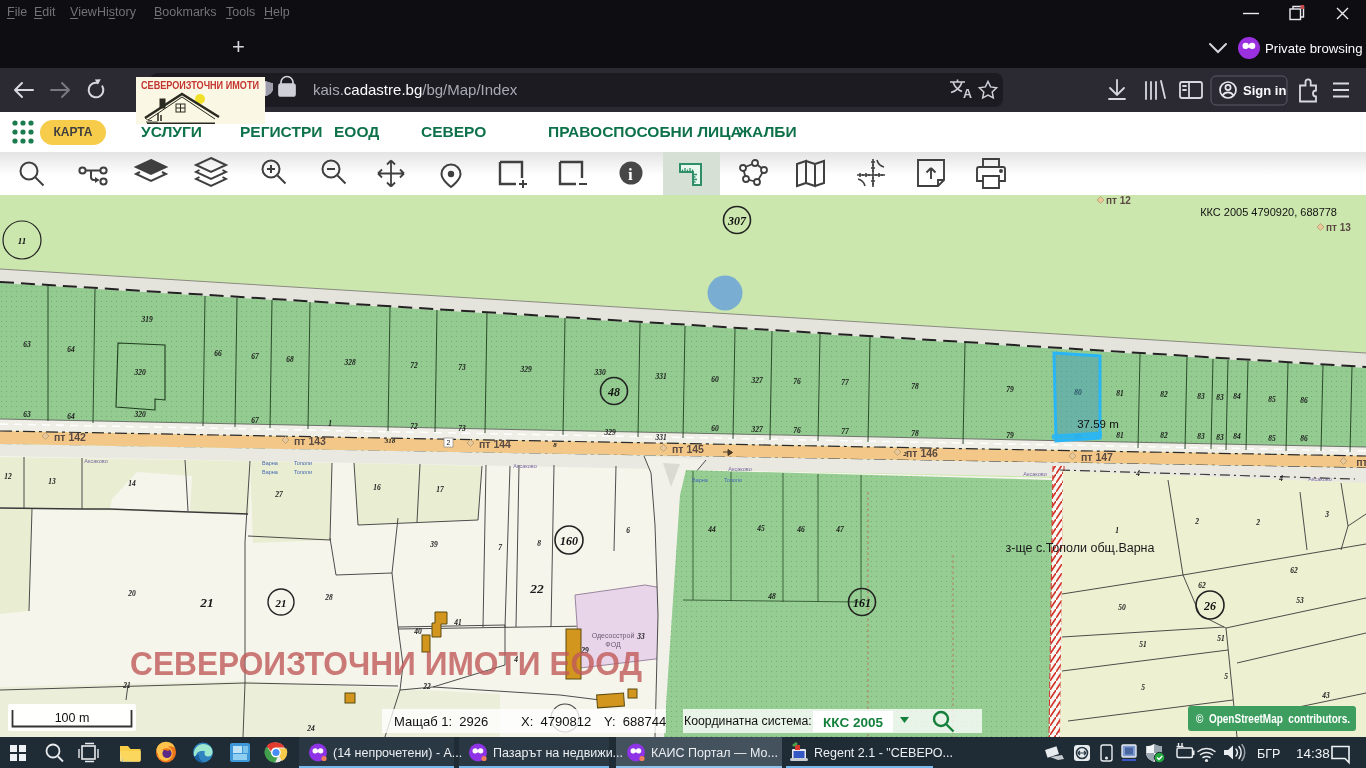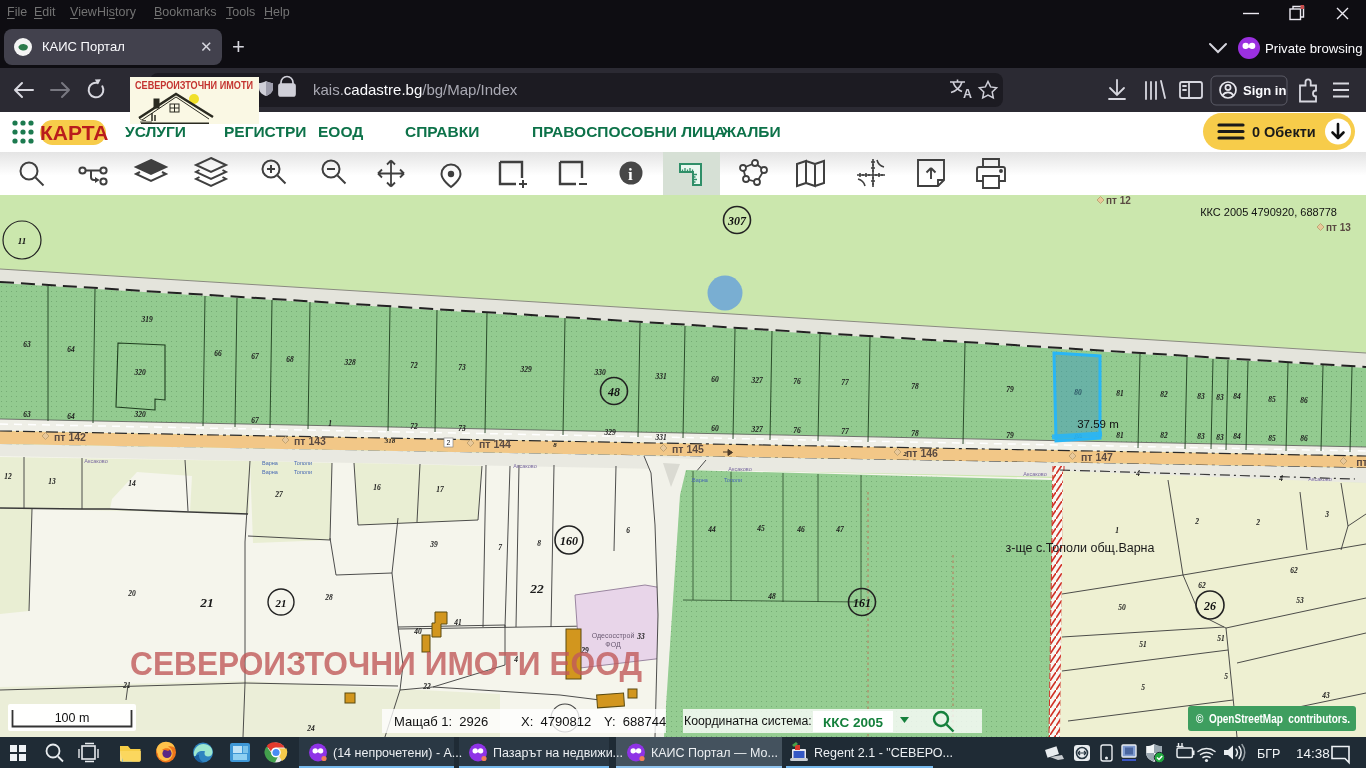--- a/index.html
+++ b/index.html
@@ -12,22 +12,22 @@
   #menubar u { text-decoration:underline; text-underline-offset:2px; }
   #tabbar { left:0; top:26px; width:1366px; height:42px; background:#0e0d12; }
   #tab { position:absolute; left:4px; top:3px; width:218px; height:36px; background:#42414d; border-radius:8px; color:#fbfbfe; }
   #tab .fav { position:absolute; left:10px; top:9px; width:18px; height:18px; border-radius:50%; background:#f4f4f4; }
   #tab .txt { position:absolute; left:38px; top:10px; font-size:13px; }
   #tab .cls { position:absolute; left:196px; top:9px; font-size:15px; color:#d5d5dd; }
   #newtab { position:absolute; left:232px; top:8px; font-size:22px; color:#d5d5dd; font-weight:300; }
   #navbar { left:0; top:68px; width:1366px; height:44px; background:#2b2a33; }
   
   #sitenav { left:0; top:112px; width:1366px; height:40px; background:#ffffff; }
-  #sitenav .item { position:absolute; top:11px; color:#0d7249; font-weight:bold; font-size:15.5px; }
-  #karta { position:absolute; left:40px; top:8px; width:66px; height:25px; background:#f7cc4a; border-radius:13px; text-align:center; font-weight:bold; font-size:21px; color:#b91c1c; line-height:25px; }
+  #sitenav .item { position:absolute; top:11px; color:#0d7249; font-weight:bold; font-size:15.5px;margin-left:16px; }
+  #karta { position:absolute; left:40px; top:8px; width:66px; height:25px; background:#f7cc4a; border-radius:13px; text-align:center; font-weight:bold; font-size:12px; color:#404040; line-height:25px; }
   #objpill { position:absolute; right:11px; top:1px; width:152px; height:37px; background:#f7cc4a; border-radius:19px; }
   #toolbar { left:0; top:152px; width:1366px; height:43px; background:linear-gradient(#e4e4e4, #ffffff 55%); }
   
   #taskbar { left:0; top:737px; width:1366px; height:40px; background:#1f2b35; }
 </style>
 </head>
 <body>
 <div class="abs" id="menubar">
   <svg width="1366" height="26" style="position:absolute;left:0;top:0">
     <g stroke="#eceaf2" stroke-width="1.4" fill="none">
@@ -40,27 +40,20 @@
   </svg>
   <span style="left:7px"><u>F</u>ile</span>
   <span style="left:34px"><u>E</u>dit</span>
   <span style="left:70px"><u>V</u>iew</span>
   <span style="left:97px">Hi<u>s</u>tory</span>
   <span style="left:154px"><u>B</u>ookmarks</span>
   <span style="left:226px"><u>T</u>ools</span>
   <span style="left:264px"><u>H</u>elp</span>
 </div>
 <div class="abs" id="tabbar">
-  <div id="tab">
-    <div class="fav"><svg width="18" height="18">
-          <path d="M4.5 8.5 c1.5-2 3.5-2.8 6-2.3 c2.3.5 3.8 1.8 3.3 3.6 c-.5 1.8-2.3 3.2-5.1 2.7 c-2.8-.5-4.7-2.2-4.2-4 z" fill="#2c7a4b"></path>
-        </svg></div>
-    <div class="txt">КАИС Портал</div>
-    <div class="cls">✕</div>
-  </div>
   <div id="newtab">+</div>
   <svg width="170" height="42" style="position:absolute;left:1196px;top:0">
     <path d="M14 18 l8 8 8 -8" stroke="#d5d5dd" stroke-width="2" fill="none" stroke-linecap="round"></path>
     <circle cx="53" cy="22" r="11" fill="#9b30e0"></circle>
     <path d="M46.5 20 a3.2 3.2 0 0 1 6.4 0 a3.2 3.2 0 0 1 6.4 0 c0 2.6 -2.6 4.6 -6.4 1.4 c-3.8 3.2 -6.4 1.2 -6.4 -1.4 z" fill="#fff"></path>
     <text x="69" y="26.5" fill="#fbfbfe" font-size="13.2" font-family="Liberation Sans">Private browsing</text>
   </svg>
 </div>
 <div class="abs" id="navbar">
   <svg width="1366" height="44" style="position:absolute;left:0;top:0">
@@ -115,33 +108,23 @@
         <circle cx="31" cy="20" r="2.6"></circle>
       <circle cx="15" cy="29" r="2.6"></circle>
         <circle cx="23" cy="29" r="2.6"></circle>
         <circle cx="31" cy="29" r="2.6"></circle>
     </g>
   </svg>
   <div id="karta">КАРТА</div>
   <div class="item" style="left:125px">УСЛУГИ</div>
   <div class="item" style="left:224px">РЕГИСТРИ</div>
   <div class="item" style="left:318px">ЕООД</div>
-  <div class="item" style="left:405px">СПРАВКИ</div>
+  <div class="item" style="left:405px">СЕВЕРО</div>
   <div class="item" style="left:532px">ПРАВОСПОСОБНИ ЛИЦА</div>
   <div class="item" style="left:722px">ЖАЛБИ</div>
-  <div id="objpill">
-    <svg width="152" height="37">
-      <g stroke="#1a1a1a" stroke-width="3.2" stroke-linecap="round">
-        <path d="M16 12 h24 M16 18.5 h24 M16 25 h24"></path>
-      </g>
-      <text x="49" y="24" font-size="14.5" font-weight="bold" fill="#1a1a1a" font-family="Liberation Sans">0 Обекти</text>
-      <circle cx="135" cy="18.5" r="13" fill="#ffffff"></circle>
-      <path d="M135 11 v14 M129.5 19.5 l5.5 5.5 5.5 -5.5" stroke="#111" stroke-width="2.6" fill="none" stroke-linecap="round" stroke-linejoin="round"></path>
-    </svg>
-  </div>
 </div>
 <div class="abs" id="toolbar">
 <svg width="1366" height="43">
   <rect x="663" y="0" width="57" height="43" fill="#d6e0d5"></rect>
   <g stroke="#3f3f3f" stroke-width="2" fill="none">
     <circle cx="29" cy="19" r="8.5"></circle>
         <path d="M35.5 25.5 l8 8"></path>
     <g transform="translate(79,6.5)">
       <circle cx="3.5" cy="12" r="3.1"></circle>
           <circle cx="24.5" cy="12" r="3.1"></circle>
@@ -558,21 +541,21 @@
 <text x="853" y="532" font-size="13.5" font-weight="bold" fill="#15803c" text-anchor="middle">ККС 2005</text>
 <path d="M900 522 l9 0 -4.5 6 z" fill="#15803c"></path>
 <g stroke="#15803c" stroke-width="2.4" fill="none">
   <circle cx="941" cy="524" r="7"></circle>
         <path d="M946.5 529.5 l7 7"></path>
 </g>
 <rect x="1188" y="511" width="168" height="25" rx="3" fill="#3e9e5f"></rect>
 <text x="1196" y="528" font-size="12" font-weight="bold" fill="#fff" textLength="154" lengthAdjust="spacingAndGlyphs">©&nbsp;&nbsp;OpenStreetMap&nbsp;&nbsp;contributors.</text>
 </svg>
 </div>
-<div class="abs" id="logo" style="left:130px; top:77px; width:129px; height:47px; background:#faf8e4;">
+<div class="abs" id="logo" style="left:136px; top:77px; width:129px; height:47px; background:#faf8e4;">
   <svg width="129" height="47">
     <text x="64" y="12" font-size="11" font-weight="bold" fill="#c43430" text-anchor="middle" font-family="Liberation Sans" textLength="118" lengthAdjust="spacingAndGlyphs">СЕВЕРОИЗТОЧНИ ИМОТИ</text>
     <circle cx="64" cy="22" r="5" fill="#f0e02a"></circle>
     <g stroke="#2a2a20" fill="none">
       <path d="M9 41 L46 17 L83 40" stroke-width="2.5"></path>
       <path d="M12 43 L46 20 L79 42" stroke-width="1"></path>
       <rect x="24" y="22" width="5" height="9" fill="#2a2a20"></rect>
       <rect x="40" y="27" width="9" height="8" stroke-width="1"></rect>
       <path d="M44.5 27 v8 M40 31 h9" stroke-width="1"></path>
       <path d="M22 36 v8 M25 38 v6" stroke-width="1.5"></path>

